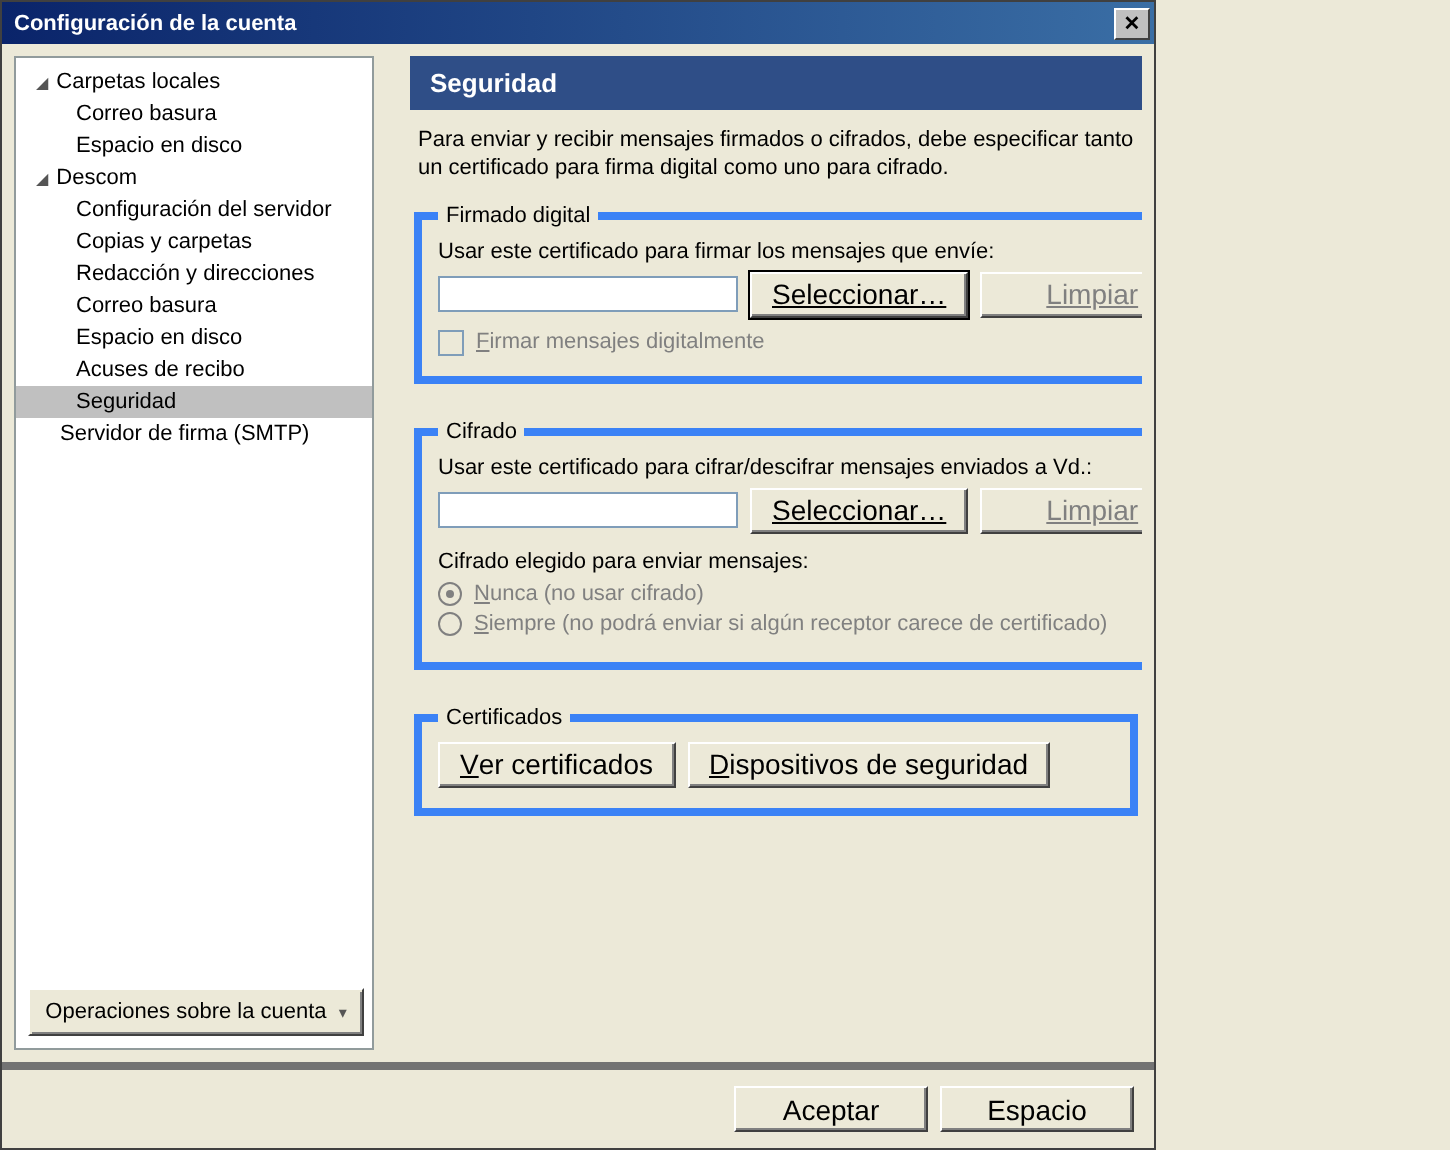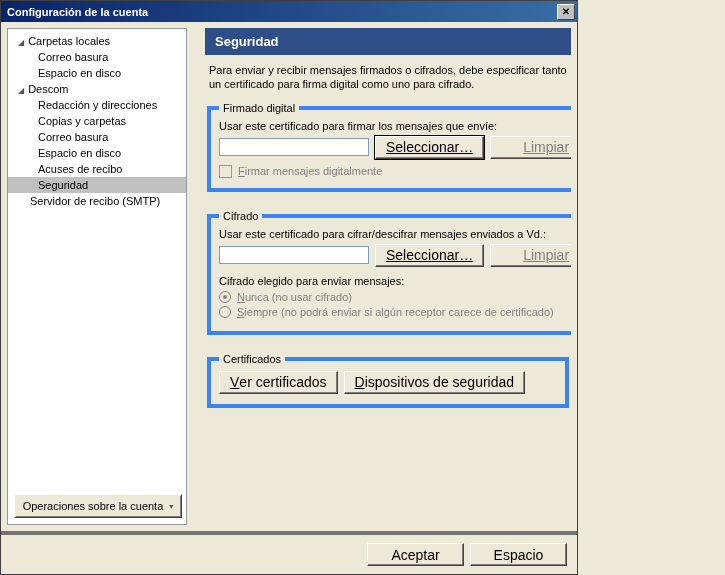--- a/index.html
+++ b/index.html
@@ -55,27 +55,28 @@
   </div>
 
   <div class="body">
 
     <div class="sidebar">
       <div class="tree" id="tree">
           <div class="tree-item root">Carpetas locales</div>
           <div class="tree-item">Correo basura</div>
           <div class="tree-item">Espacio en disco</div>
           <div class="tree-item root">Descom</div>
+          <div class="tree-item">Configuración del servidor</div>
+          <div class="tree-item">Copias y carpetas</div>
           <div class="tree-item">Redacción y direcciones</div>
-          <div class="tree-item">Copias y carpetas</div>
           <div class="tree-item">Correo basura</div>
           <div class="tree-item">Espacio en disco</div>
           <div class="tree-item">Acuses de recibo</div>
           <div class="tree-item selected">Seguridad</div>
-          <div class="tree-item" style="padding-left: 22px; --noarrow: 1;">Servidor de recibo (SMTP)</div>
+          <div class="tree-item" style="padding-left: 22px; --noarrow: 1;">Servidor de firma (SMTP)</div>
         </div>
       <div class="sidebar-footer">
         <div class="acct-ops">
           <span>Operaciones sobre la cuenta</span>
         </div>
       </div>
     </div>
 
     <div class="main">
       <div class="section-header">Seguridad</div>

